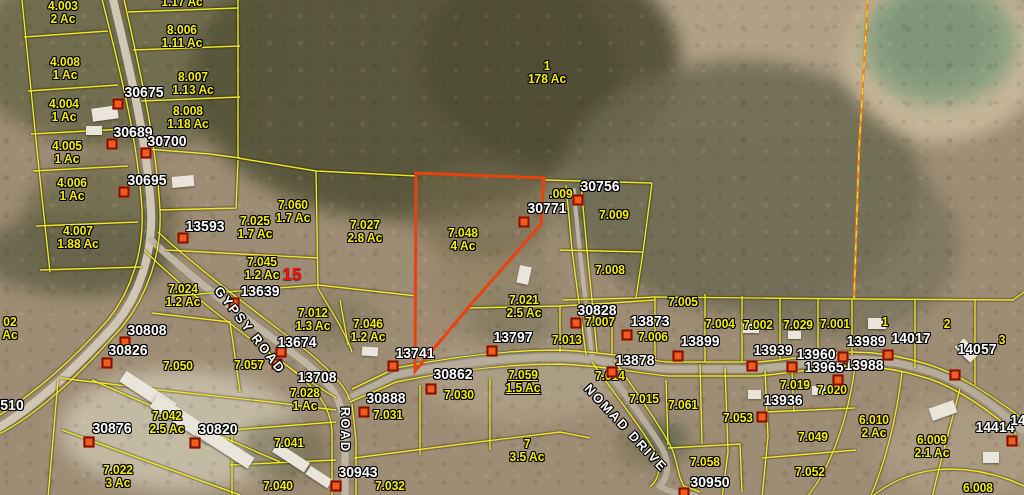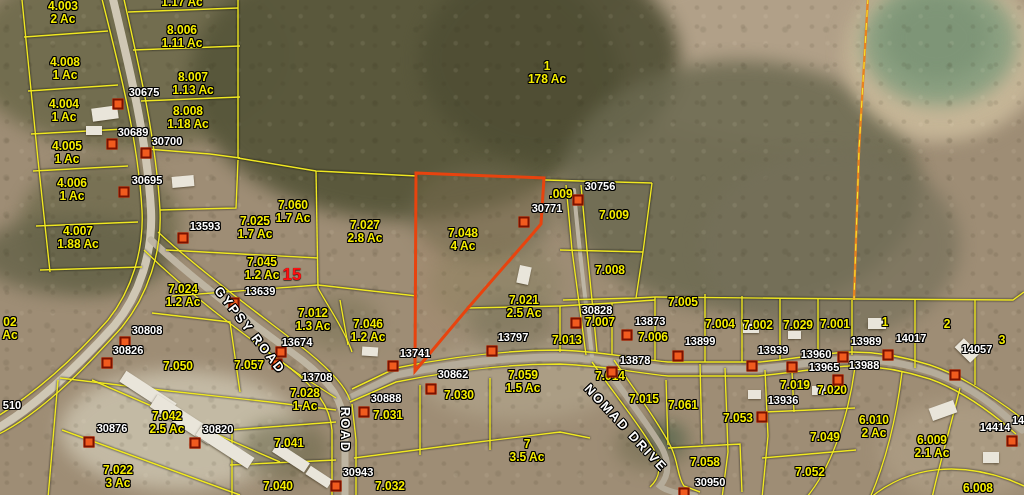--- a/index.html
+++ b/index.html
@@ -23,21 +23,21 @@
   g.roadsfill path{fill:none;stroke-linecap:round;}
   .bld{position:absolute;background:#e9e5da;box-shadow:0 1px 2px rgba(40,30,10,.5);}
   .plabel{
     position:absolute;transform:translate(-50%,-50%);
     color:#f6ee00;font-size:12px;font-weight:bold;line-height:13px;
     white-space:nowrap;text-align:center;
     text-shadow:-1px -1px 0 #000,1px -1px 0 #000,-1px 1px 0 #000,1px 1px 0 #000,0 -1px 0 #000,0 1px 0 #000,-1px 0 0 #000,1px 0 0 #000;
   }
   .mlabel{
     position:absolute;transform:translate(-50%,-50%);
-    color:#ffffff;font-size:11px;font-weight:bold;white-space:nowrap;
+    color:#ffffff;font-size:14px;font-weight:bold;white-space:nowrap;
     text-shadow:-1px -1px 0 #000,1px -1px 0 #000,-1px 1px 0 #000,1px 1px 0 #000,0 -1px 0 #000,0 1px 0 #000,-1px 0 0 #000,1px 0 0 #000;
   }
   .marker{
     position:absolute;width:11px;height:11px;box-sizing:border-box;
     transform:translate(-50%,-50%);
     background:#f15b1e;border:2px solid #7c1200;cursor:pointer;
   }
   .roadlabel{
     position:absolute;color:#fff;font-size:13px;font-weight:bold;letter-spacing:2px;
     white-space:nowrap;transform-origin:center;
@@ -313,21 +313,21 @@
       </div>
       <div class="plabel" style="left: 610px; top: 376px;">
         <div>7.014</div>
       </div>
       <div class="plabel" style="left: 644px; top: 399px;">
         <div>7.015</div>
       </div>
       <div class="plabel" style="left: 683px; top: 405px;">
         <div>7.061</div>
       </div>
-      <div class="plabel" style="left: 523px; top: 382px;">
+      <div class="plabel" style="left: 523px; top: 382px; text-decoration: underline;">
         <div>7.059</div>
         <div>1.5 Ac</div>
       </div>
       <div class="plabel" style="left: 459px; top: 395px;">
         <div>7.030</div>
       </div>
       <div class="plabel" style="left: 388px; top: 415px;">
         <div>7.031</div>
       </div>
       <div class="plabel" style="left: 305px; top: 400px;">
@@ -366,21 +366,21 @@
       </div>
       <div class="plabel" style="left: 738px; top: 418px;">
         <div>7.053</div>
       </div>
       <div class="plabel" style="left: 795px; top: 385px;">
         <div>7.019</div>
       </div>
       <div class="plabel" style="left: 832px; top: 390px;">
         <div>7.020</div>
       </div>
-      <div class="plabel" style="left: 813px; top: 437px; margin-left: 12px;">
+      <div class="plabel" style="left: 813px; top: 437px;">
         <div>7.049</div>
       </div>
       <div class="plabel" style="left: 810px; top: 472px;">
         <div>7.052</div>
       </div>
       <div class="plabel" style="left: 874px; top: 427px;">
         <div>6.010</div>
         <div>2 Ac</div>
       </div>
       <div class="plabel" style="left: 932px; top: 447px;">

